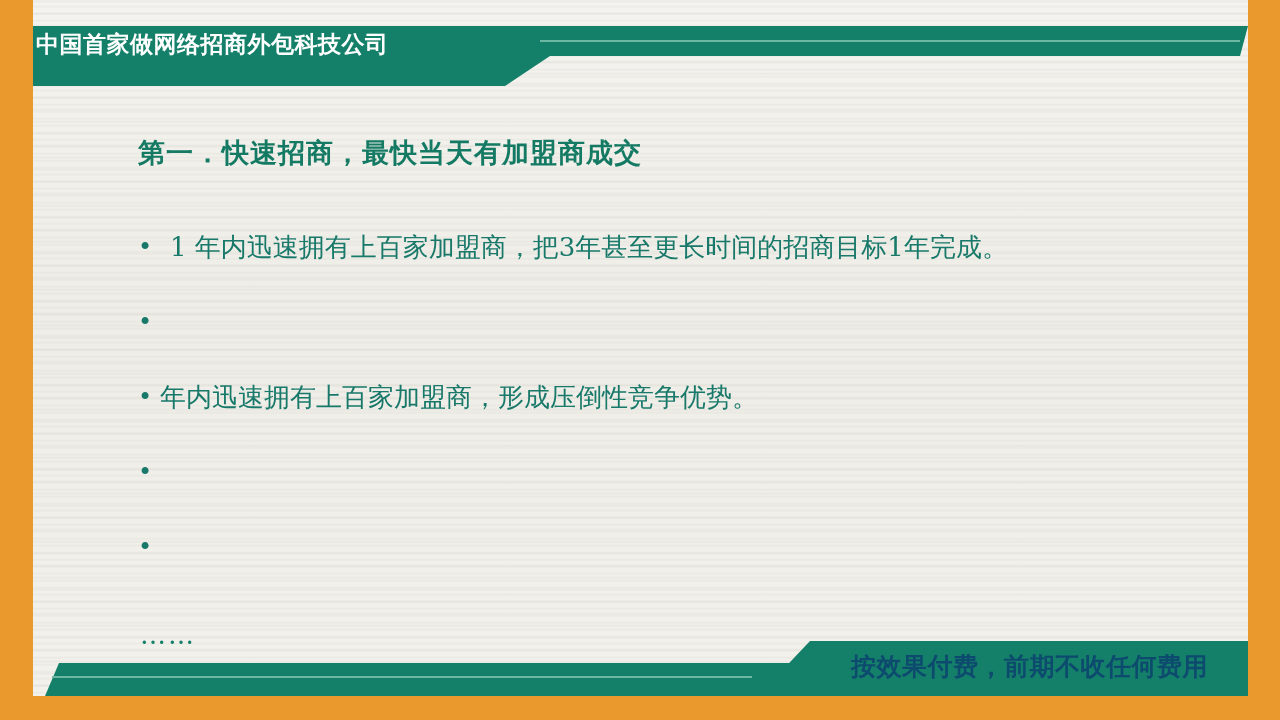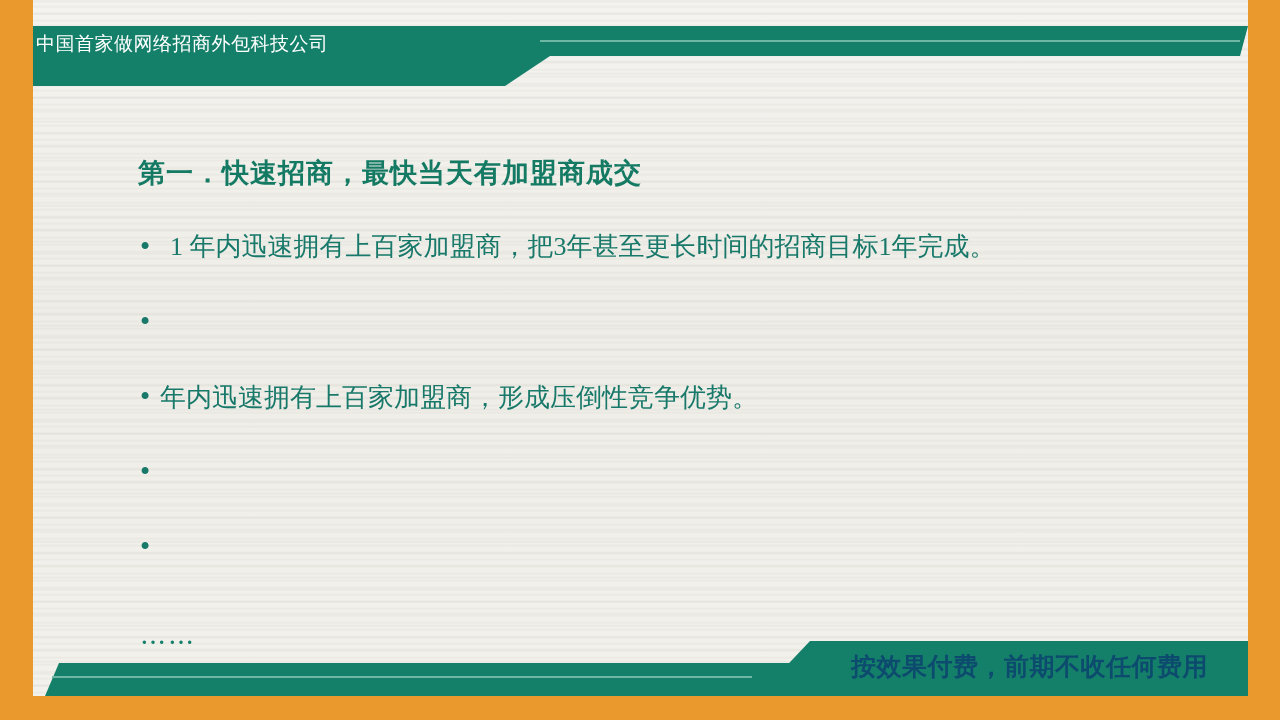--- a/index.html
+++ b/index.html
@@ -52,34 +52,33 @@
   .header-hairline{
     position:absolute;left:540px;top:40px;
     width:700px;height:2px;
     background:#6FB7A5;
     z-index:4;
   }
   .header-title{
     position:absolute;left:36px;top:29px;
     height:30px;line-height:30px;
     color:#FFFFFF;
-    font-size:19px;font-weight:normal;
+    font-size:23px;font-weight:bold;
     letter-spacing:.5px;
     white-space:nowrap;
     z-index:5;
   }
 
   
   .heading{
     position:absolute;left:138px;top:135px;
     font-size:27px;font-weight:bold;
     color:#147A63;
     letter-spacing:1px;
     white-space:nowrap;
-    margin-top:20px;
   }
   .bullets{
     position:absolute;left:138px;top:232px;
     width:1070px;
   }
   .bullet{
     position:relative;
     display:flex;
     align-items:flex-start;
     color:#18796A;
@@ -90,21 +89,21 @@
     white-space:nowrap;
   }
   .bullet .dot{
     flex:0 0 auto;
     width:22px;
     color:#18796A;
     font-size:24px;
     line-height:30px;
   }
   .bullet .txt{flex:0 1 auto;}
-  .bullet.first .txt{padding-left:10px;font-family:Liberation Serif, serif;}
+  .bullet.first .txt{padding-left:10px;}
 
   .ellipsis{
     position:absolute;left:140px;top:620px;
     color:#16806C;
     font-size:26px;
     letter-spacing:2px;
     font-family:"DejaVu Serif","Liberation Serif",serif;
   }
 
   

